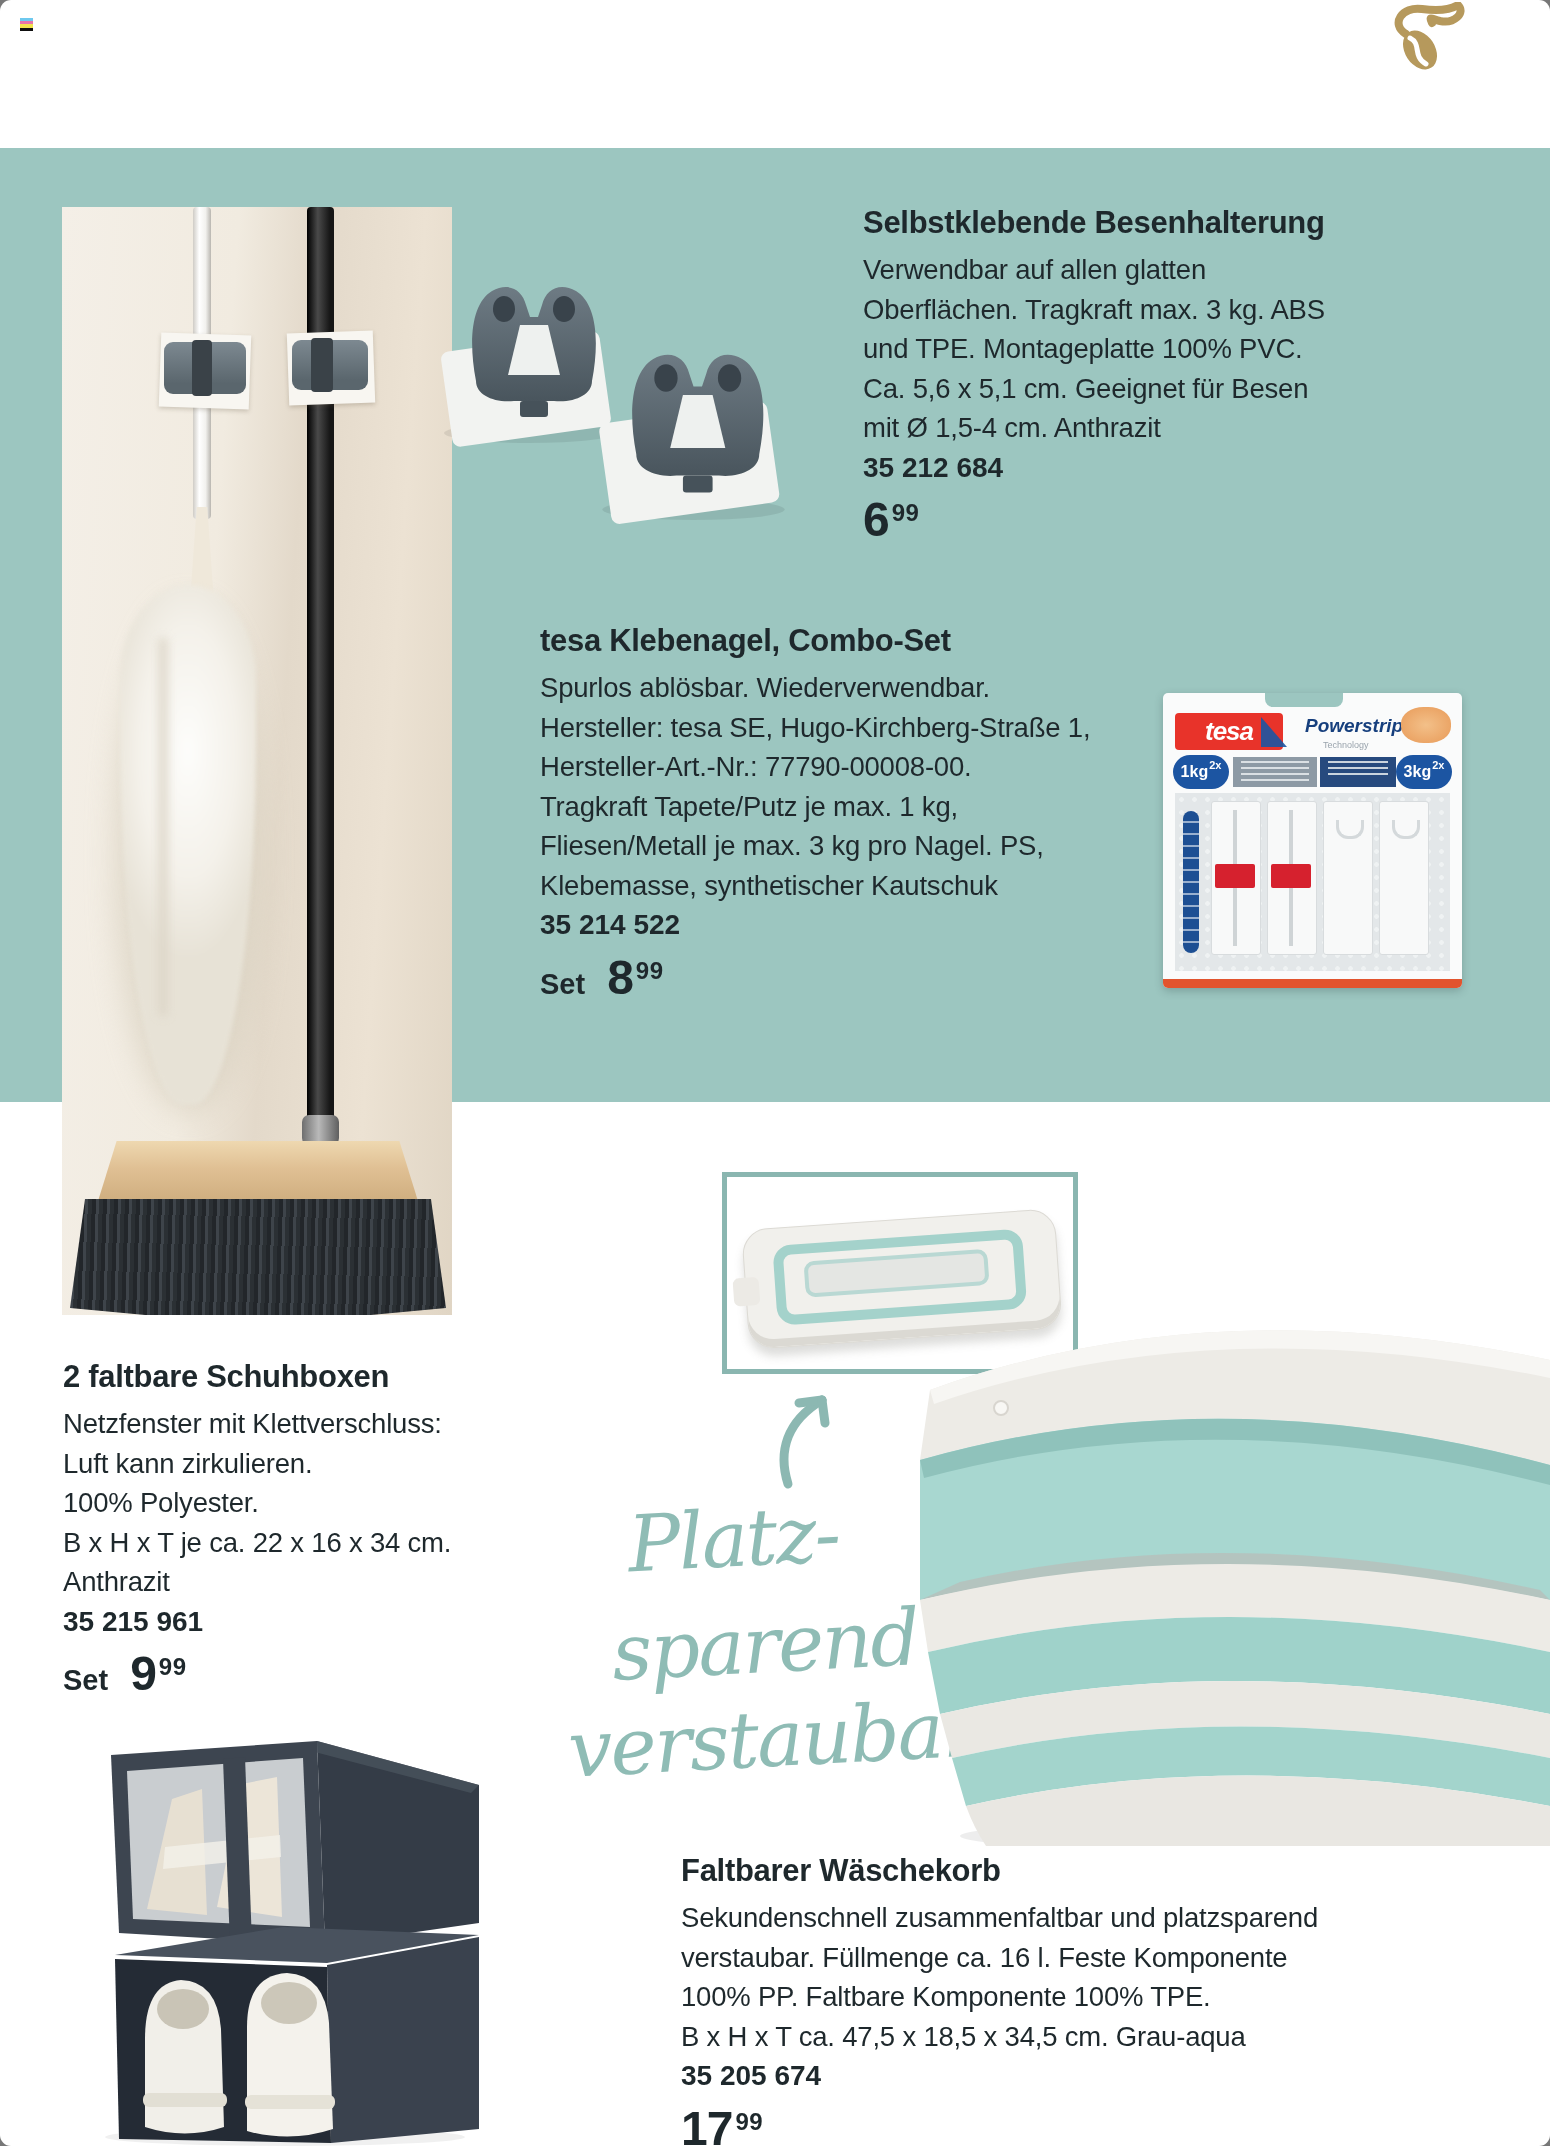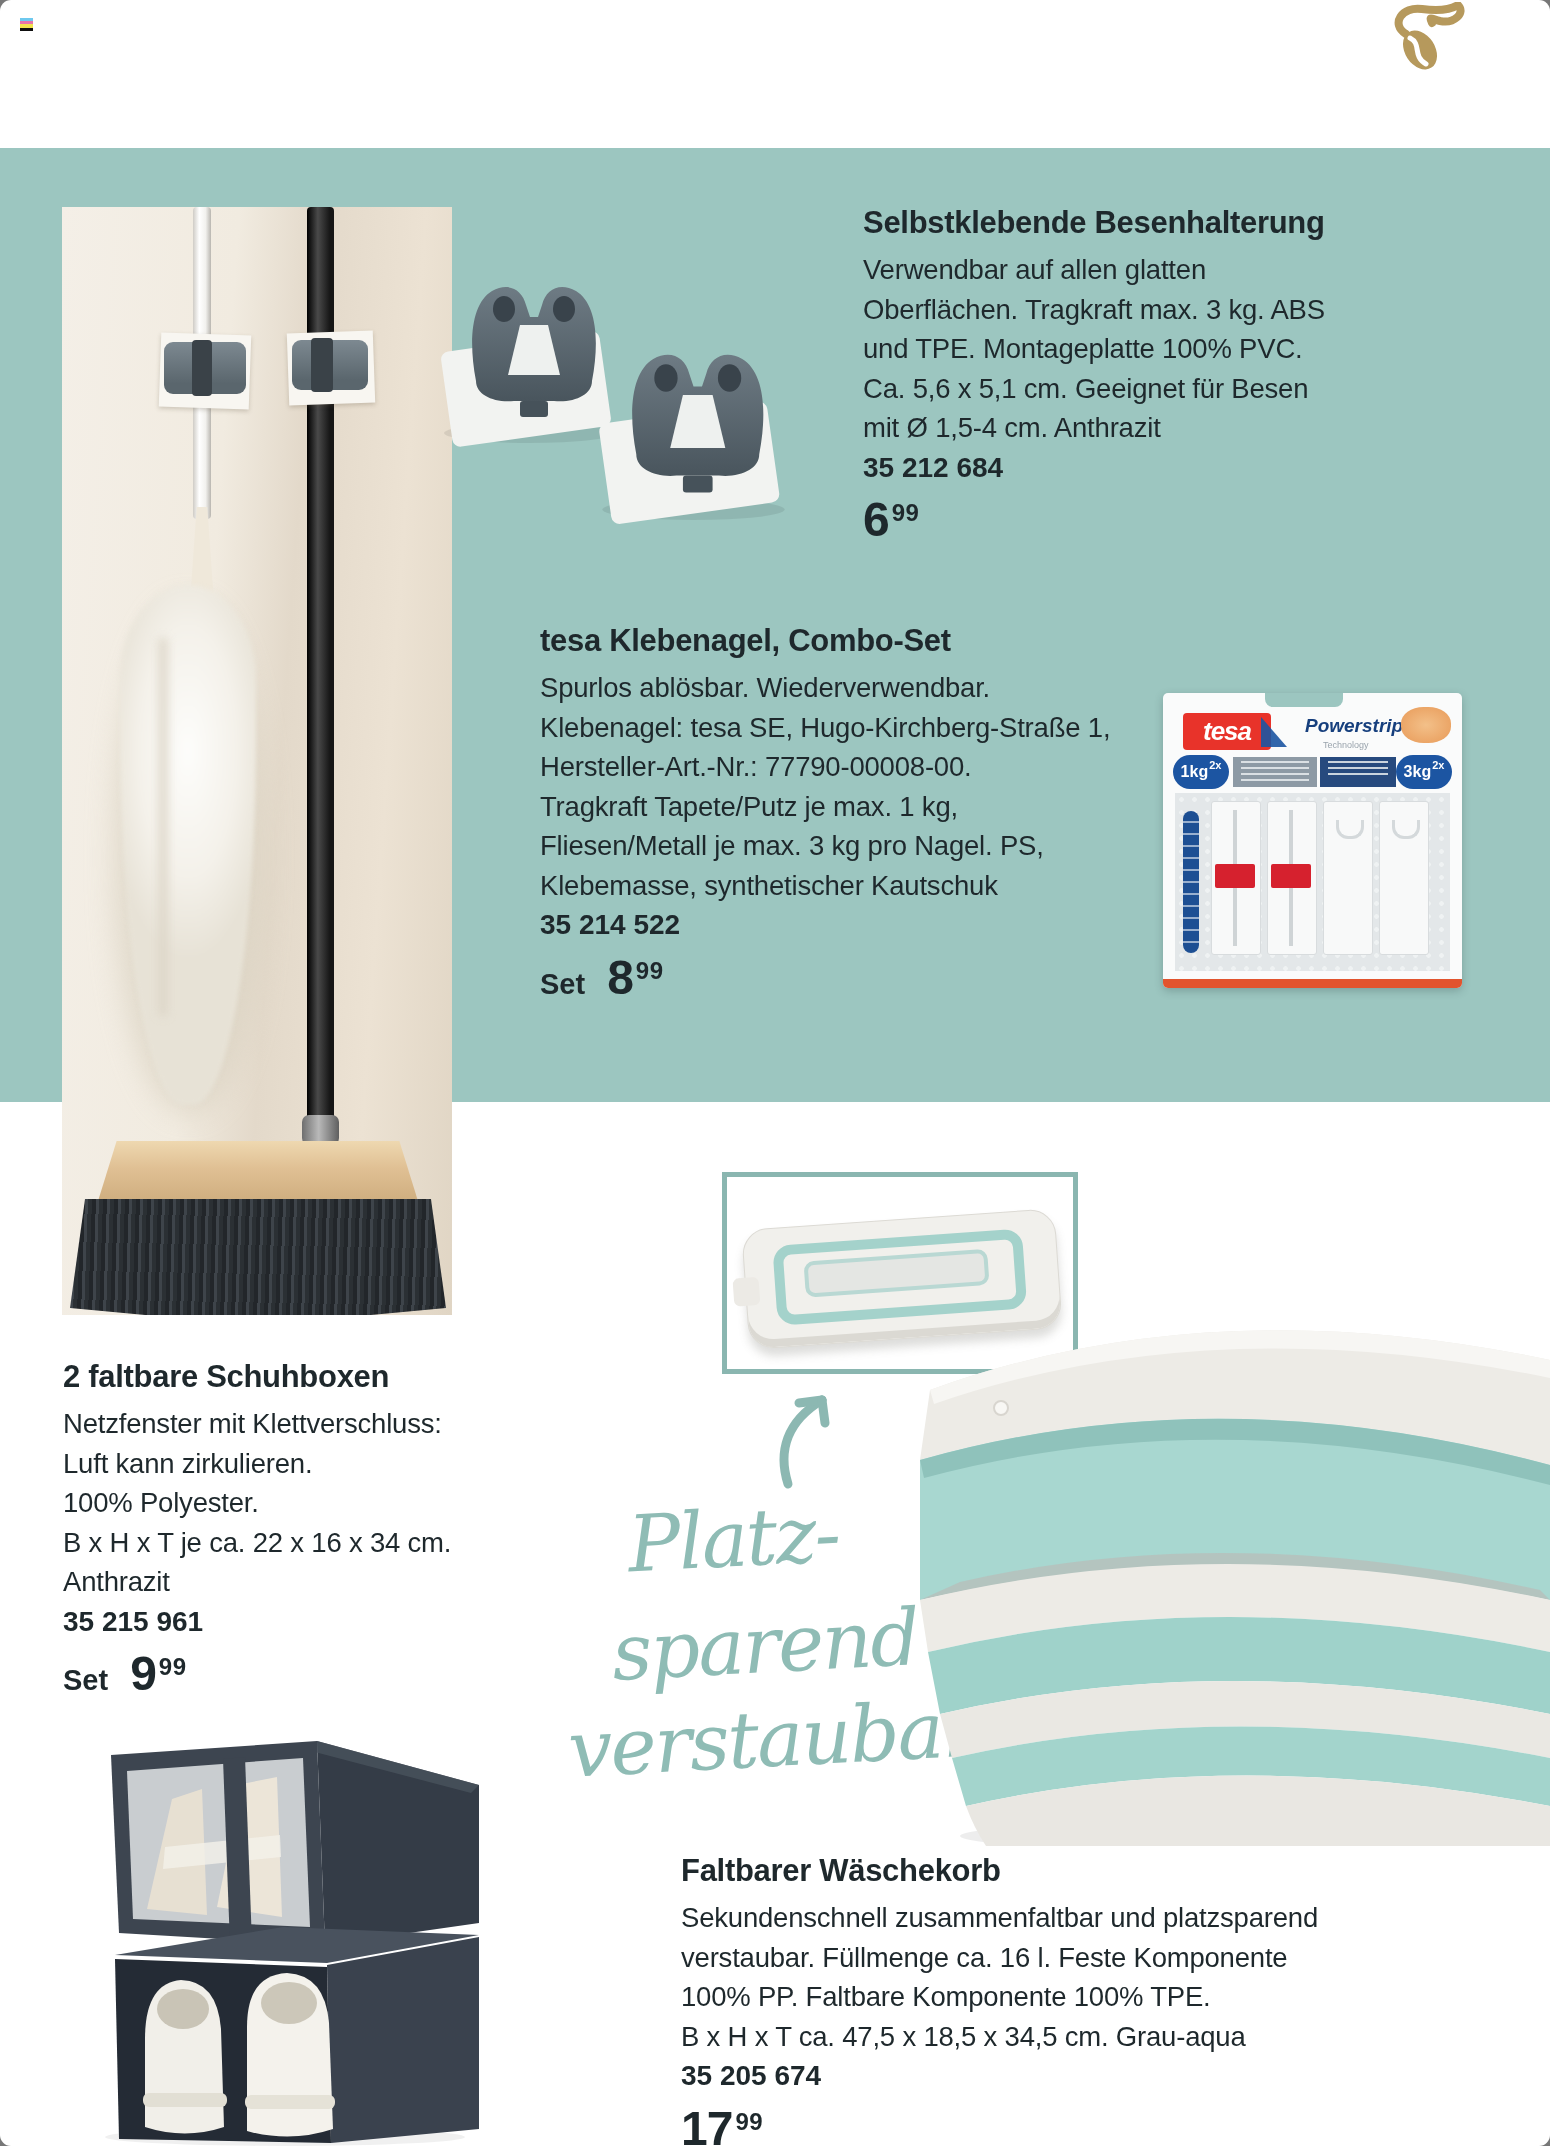--- a/index.html
+++ b/index.html
@@ -64,23 +64,23 @@
   .price-sup{font-size:24px;font-weight:700;position:relative;top:-15px;margin-left:3px;letter-spacing:.5px;}
   .card-1{left:863px;top:205px;}
   .card-2{left:540px;top:623px;}
   .card-3{left:63px;top:1359px;}
   .card-4{left:681px;top:1853px;}
 
   
   .tesa-pack{position:absolute;left:1163px;top:693px;width:299px;height:295px;background:#fafbfb;
     border-radius:5px;box-shadow:0 3px 8px rgba(30,50,50,.25);}
   .tp-slot{position:absolute;left:102px;top:0;width:78px;height:14px;background:#9cc6c0;border-radius:0 0 8px 8px;}
-  .tp-logo{position:absolute;left:12px;top:20px;width:88px;height:37px;background:#e8332a;border-radius:4px;
+  .tp-logo{position:absolute;left:12px;top:20px;width:108px;height:37px;background:#e8332a;border-radius:4px;
     display:flex;align-items:center;justify-content:center;color:#fff;font-weight:700;font-style:italic;
-    font-size:26px;letter-spacing:-1px;margin-left:8px;}
+    font-size:26px;letter-spacing:-1px;}
   .tp-logo-wedge{position:absolute;left:98px;top:24px;width:0;height:0;
     border-left:26px solid #1c55a2;border-top:30px solid transparent;opacity:.9;}
   .tp-name{position:absolute;left:142px;top:22px;font-style:italic;font-weight:700;font-size:19px;color:#163f7d;}
   .tp-sub{position:absolute;left:160px;top:47px;font-size:9px;color:#9aa4ad;}
   .tp-hand{position:absolute;left:238px;top:14px;width:50px;height:36px;border-radius:45%;
     background:radial-gradient(#f3c089,#e89a58);}
   .tp-banner{position:absolute;left:10px;top:62px;width:279px;height:34px;}
   .tp-badge{position:absolute;width:56px;height:34px;background:#1c55a2;border-radius:17px;color:#fff;
     display:flex;align-items:center;justify-content:center;font-weight:700;font-size:16px;}
   .tp-badge .x{font-size:11px;position:relative;top:-7px;margin-left:1px;}
@@ -210,21 +210,21 @@
     <div class="price-row">
       <span class="price-prefix"></span>
       <span class="price-big">6</span>
       <span class="price-sup">99</span>
     </div>
   </section>
 
   <section class="card card-2">
     <h2>tesa Klebenagel, Combo-Set</h2>
     <div class="line">Spurlos ablösbar. Wiederverwendbar.</div>
-    <div class="line">Klebenagel: tesa SE, Hugo-Kirchberg-Straße 1,</div>
+    <div class="line">Hersteller: tesa SE, Hugo-Kirchberg-Straße 1,</div>
     <div class="line">Hersteller-Art.-Nr.: 77790-00008-00.</div>
     <div class="line">Tragkraft Tapete/Putz je max. 1 kg,</div>
     <div class="line">Fliesen/Metall je max. 3 kg pro Nagel. PS,</div>
     <div class="line">Klebemasse, synthetischer Kautschuk</div>
     <div class="artno">35 214 522</div>
     <div class="price-row">
       <span class="price-prefix">Set</span>
       <span class="price-big">8</span>
       <span class="price-sup">99</span>
     </div>

